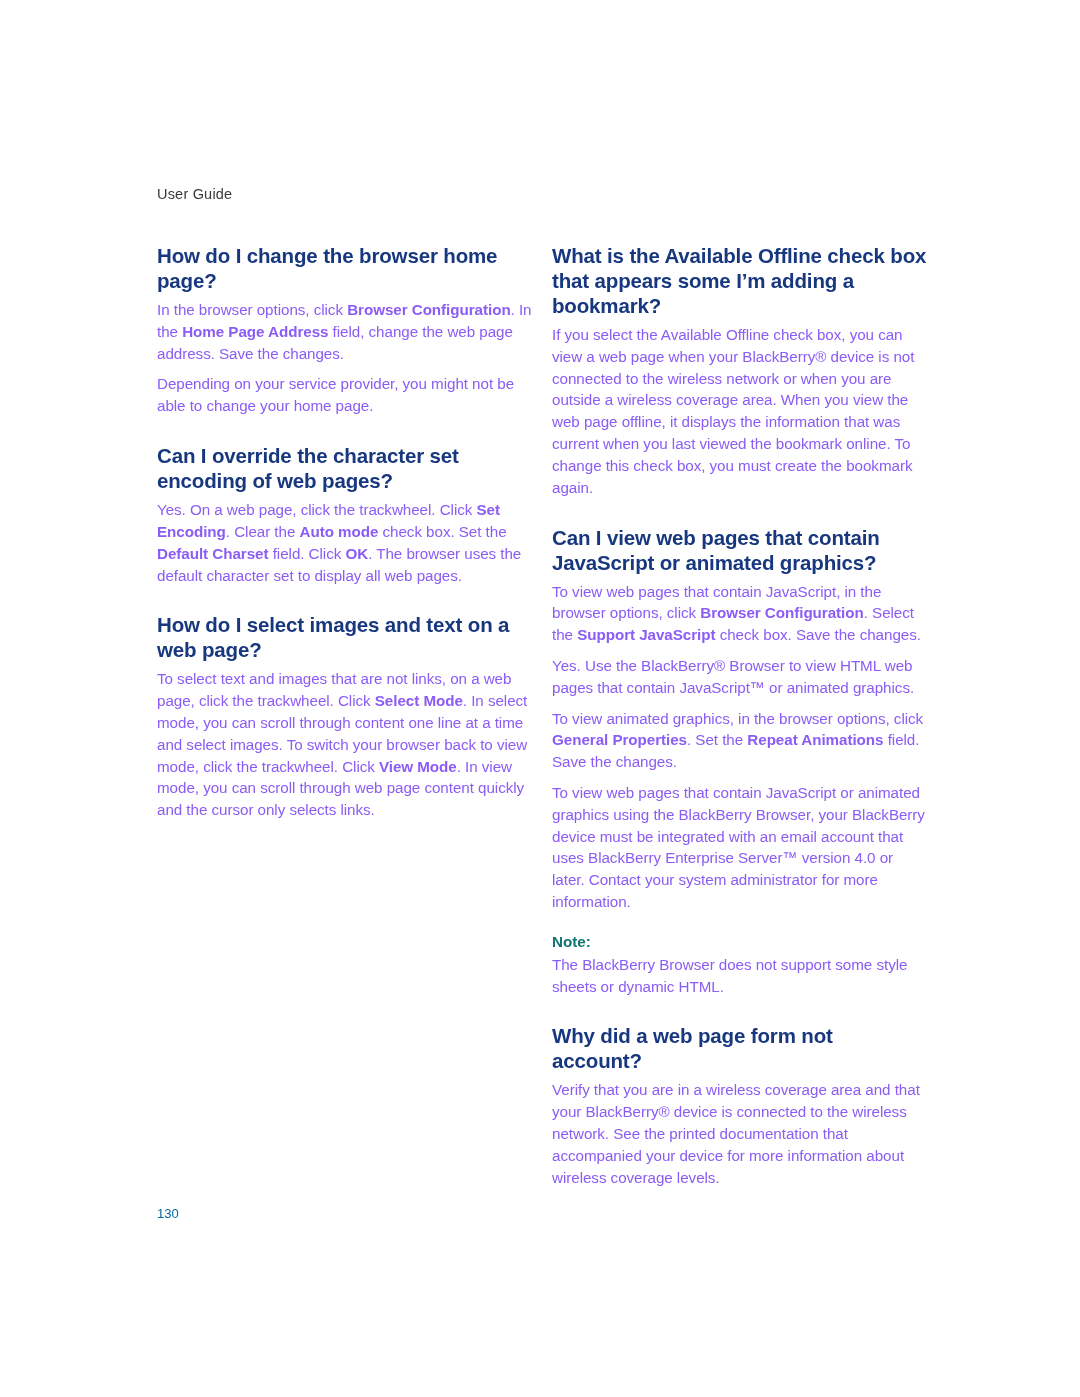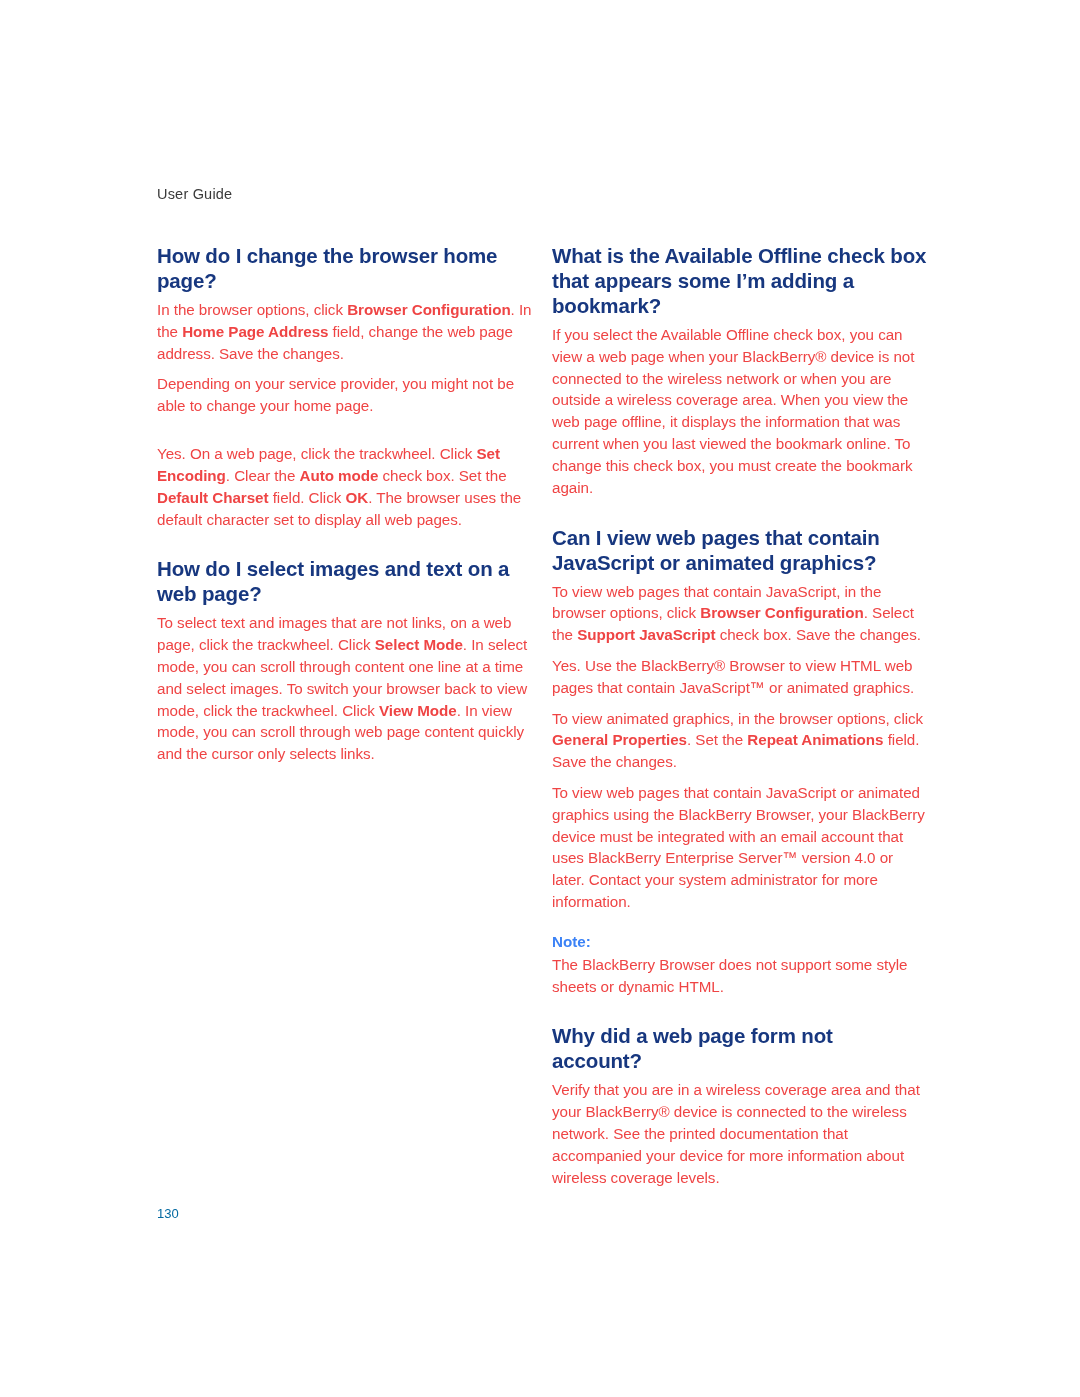--- a/index.html
+++ b/index.html
@@ -61,27 +61,27 @@
 
   .sect {
     margin-bottom: 26px;
   }
   .sect:last-child { margin-bottom: 0; }
 
   p.body {
     font-size: 15.2px;
     line-height: 1.435;
     margin: 0 0 9px 0;
-    color: #ef4444;
+    color: #8b5cf6;
     letter-spacing: -0.05px;
   }
   p.body:last-child { margin-bottom: 0; }
 
   .note-label {
-    color: #3b82f6;
+    color: #0f766e;
     font-weight: bold;
     font-size: 15.2px;
     line-height: 1.435;
     margin: 18px 0 1px 0;
   }
 
   .folio {
     position: absolute;
     left: 157px;
     top: 1206px;
@@ -97,20 +97,21 @@
   <div class="running-head">User Guide</div>
 
   <div class="columns">
     <div class="col" id="left-col">
         <div class="sect">
           <h2 class="qhead">How do I change the browser home page?</h2>
           <p class="body"><span>In the browser options, click </span><span style="font-weight: bold;">Browser Configuration</span><span>. In the </span><span style="font-weight: bold;">Home Page Address</span><span> field, change the web page address. Save the changes.</span></p>
           <p class="body"><span>Depending on your service provider, you might not be able to change your home page.</span></p>
         </div>
         <div class="sect">
+          <h2 class="qhead">Can I override the character set encoding of web pages?</h2>
           <p class="body"><span>Yes. On a web page, click the trackwheel. Click </span><span style="font-weight: bold;">Set Encoding</span><span>. Clear the </span><span style="font-weight: bold;">Auto mode</span><span> check box. Set the </span><span style="font-weight: bold;">Default Charset</span><span> field. Click </span><span style="font-weight: bold;">OK</span><span>. The browser uses the default character set to display all web pages.</span></p>
         </div>
         <div class="sect">
           <h2 class="qhead">How do I select images and text on a web page?</h2>
           <p class="body"><span>To select text and images that are not links, on a web page, click the trackwheel. Click </span><span style="font-weight: bold;">Select Mode</span><span>. In select mode, you can scroll through content one line at a time and select images. To switch your browser back to view mode, click the trackwheel. Click </span><span style="font-weight: bold;">View Mode</span><span>. In view mode, you can scroll through web page content quickly and the cursor only selects links.</span></p>
         </div>
       </div>
     <div class="col" id="right-col">
         <div class="sect">
           <h2 class="qhead">What is the Available Offline check box that appears some I’m adding a bookmark?</h2>

